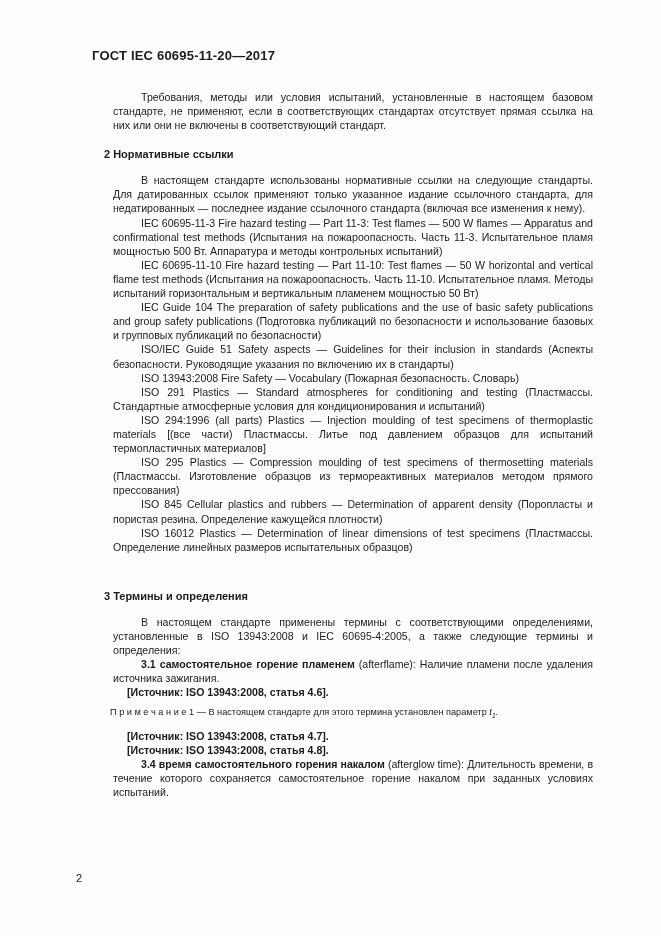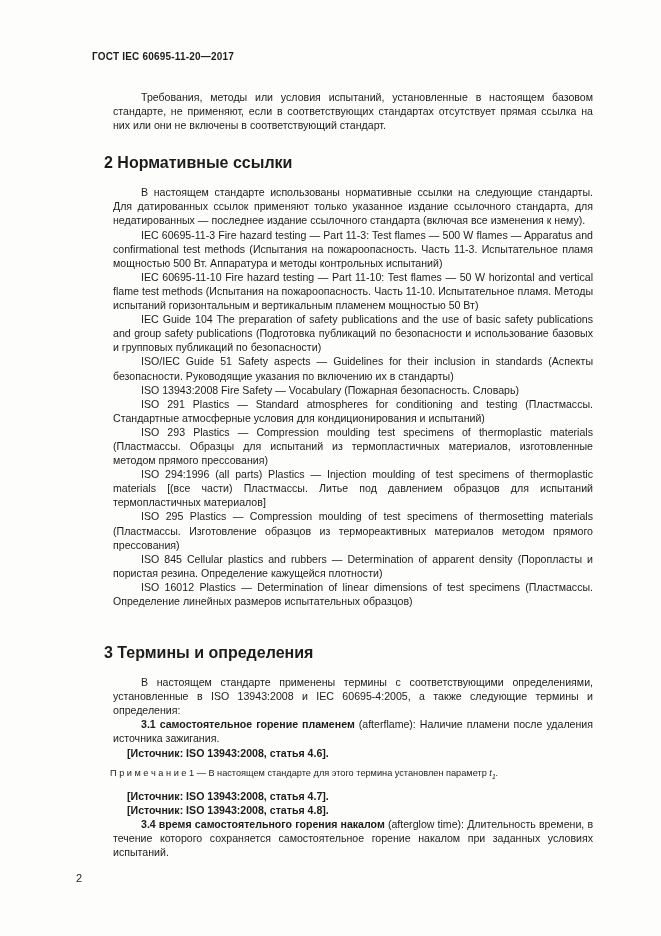--- a/index.html
+++ b/index.html
@@ -11,32 +11,32 @@
     overflow: hidden;
   }
   .page {
     position: relative;
     width: 661px; height: 936px;
     background: #fdfdfc;
     padding: 46px 68px 0 76px;
     overflow: hidden;
   }
   .doc-header { margin-bottom: 26px; }
-  .doc-number { font-weight: 700; font-size: 10px; letter-spacing: 0.2px; padding-left: 16px; }
+  .doc-number { font-weight: 700; font-size: 13px; letter-spacing: 0.2px; padding-left: 16px; }
   p.para {
     font-size: 10.6px;
     line-height: 14.1px;
     text-align: justify;
     text-indent: 28px;
     margin-left: 37px;
   }
   h2.section-heading {
-    font-size: 16px;
+    font-size: 11px;
     font-weight: 700;
-    margin: 22px 0 13px 28px;
+    margin: 16px 0 13px 28px;
   }
   h2.section-heading.sec3 { margin-top: 36px; }
   p.para.note {
     font-size: 9.2px;
     line-height: 12.4px;
     margin: 7px 0 6px;
     text-indent: 34px;
   }
   p.para.source { text-indent: 14px; font-weight: bold; }
   .bold { font-weight: 700; }
@@ -66,21 +66,20 @@
     <h2 class="section-heading">2 Нормативные ссылки</h2>
 
     <div>
         <p class="para"><span>В настоящем стандарте использованы нормативные ссылки на следующие стандарты. Для датированных ссылок применяют только указанное издание ссылочного стандарта, для недатированных — последнее издание ссылочного стандарта (включая все изменения к нему).</span></p>
         <p class="para"><span>IEC 60695-11-3 Fire hazard testing — Part 11-3: Test flames — 500 W flames — Apparatus and confirmational test methods (Испытания на пожароопасность. Часть 11-3. Испытательное пламя мощностью 500 Вт. Аппаратура и методы контрольных испытаний)</span></p>
         <p class="para"><span>IEC 60695-11-10 Fire hazard testing — Part 11-10: Test flames — 50 W horizontal and vertical flame test methods (Испытания на пожароопасность. Часть 11-10. Испытательное пламя. Методы испытаний горизонтальным и вертикальным пламенем мощностью 50 Вт)</span></p>
         <p class="para"><span>IEC Guide 104 The preparation of safety publications and the use of basic safety publications and group safety publications (Подготовка публикаций по безопасности и использование базовых и групповых публикаций по безопасности)</span></p>
         <p class="para"><span>ISO/IEC Guide 51 Safety aspects — Guidelines for their inclusion in standards (Аспекты безопасности. Руководящие указания по включению их в стандарты)</span></p>
         <p class="para"><span>ISO 13943:2008 Fire Safety — Vocabulary (Пожарная безопасность. Словарь)</span></p>
         <p class="para"><span>ISO 291 Plastics — Standard atmospheres for conditioning and testing (Пластмассы. Стандартные атмосферные условия для кондиционирования и испытаний)</span></p>
-        <p class="para"><span>ISO 293 Plastics — Compression moulding test specimens of thermoplastic materials (Пластмассы. Образцы для испытаний из термопластичных материалов, изготовленные методом прямого прессования)</span></p>
         <p class="para"><span>ISO 294:1996 (all parts) Plastics — Injection moulding of test specimens of thermoplastic materials [(все части) Пластмассы. Литье под давлением образцов для испытаний термопластичных материалов]</span></p>
         <p class="para"><span>ISO 295 Plastics — Compression moulding of test specimens of thermosetting materials (Пластмассы. Изготовление образцов из термореактивных материалов методом прямого прессования)</span></p>
         <p class="para"><span>ISO 845 Cellular plastics and rubbers — Determination of apparent density (Поропласты и пористая резина. Определение кажущейся плотности)</span></p>
         <p class="para"><span>ISO 16012 Plastics — Determination of linear dimensions of test specimens (Пластмассы. Определение линейных размеров испытательных образцов)</span></p>
       </div>
 
     <h2 class="section-heading sec3">3 Термины и определения</h2>
 
     <div>
         <p class="para"><span>В настоящем стандарте применены термины с соответствующими определениями, установленные в ISO 13943:2008 и IEC 60695-4:2005, а также следующие термины и определения:</span></p>

